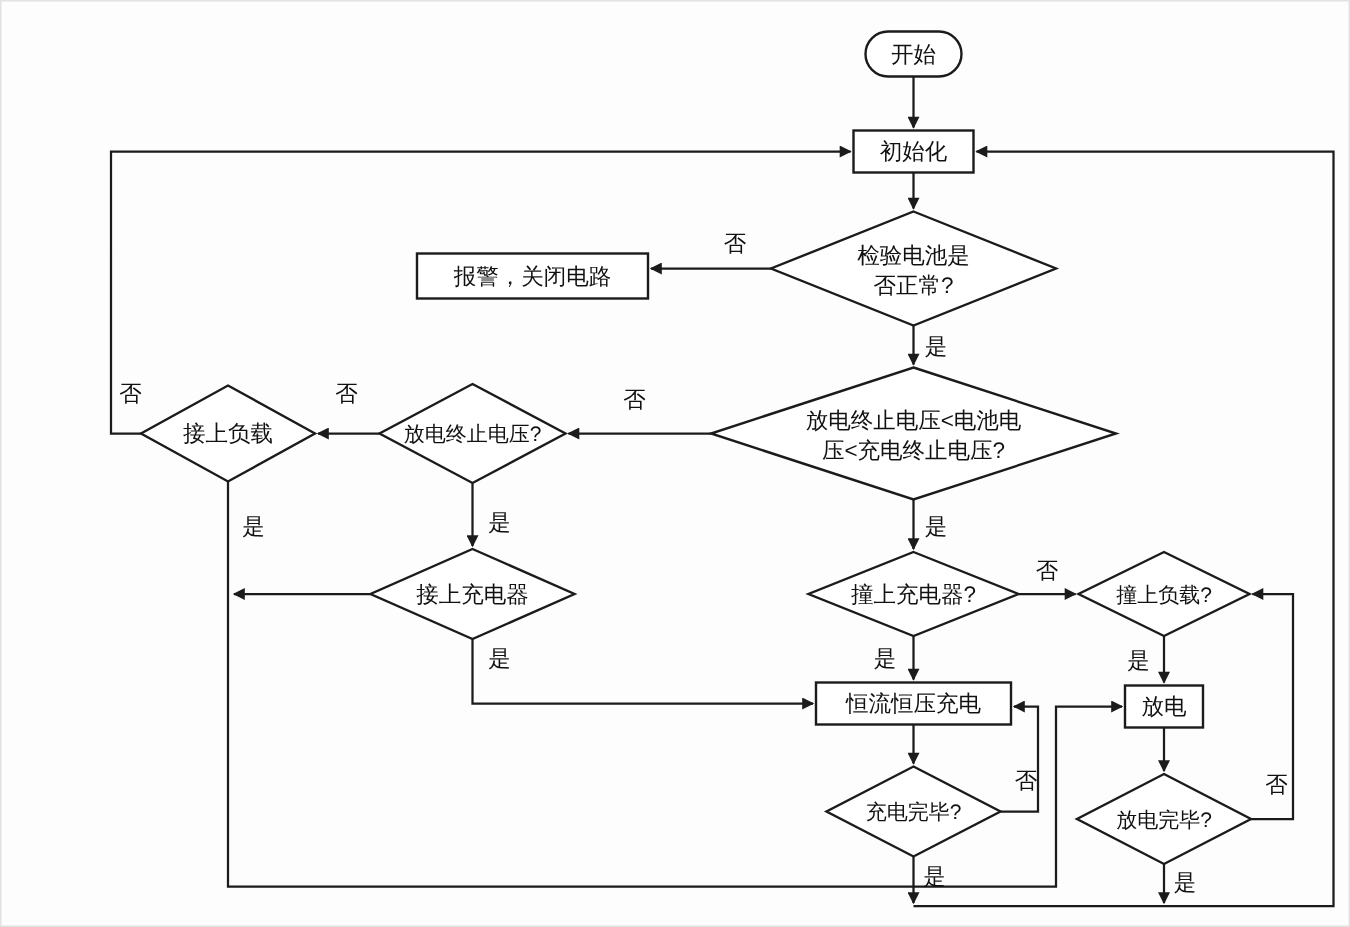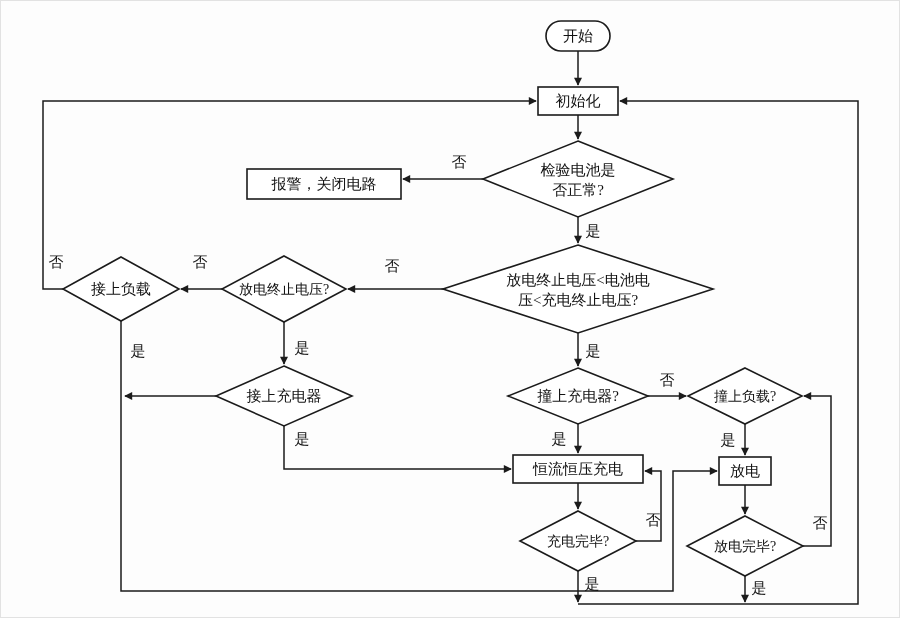--- a/index.html
+++ b/index.html
@@ -1,19 +1,19 @@
 <!DOCTYPE html>
 <html><head>
 <meta charset="utf-8">
 <style>
   html,body{margin:0;padding:0;background:#ffffff;}
   .stage{
     width:900px;height:618px;position:relative;background:#fdfdfd;
-    font-family:Liberation Serif, serif;
-    box-sizing:border-box;border:1px solid #e2e2e2;
+    font-family:Liberation Sans, sans-serif;
+    box-sizing:border-box;border:1px solid #e2e2e2;padding-left:31px;
   }
   svg{display:block;}
   .shape{fill:#ffffff;stroke:#1b1b1b;stroke-width:1.6;}
   .edge{fill:none;stroke:#1b1b1b;stroke-width:1.5;}
   .node-text{font-size:15px;fill:#111111;text-anchor:middle;}
   .node-text-sm{font-size:14px;fill:#111111;text-anchor:middle;}
   .edge-label{font-size:15px;fill:#111111;text-anchor:middle;}
 </style>
 </head>
 <body>

